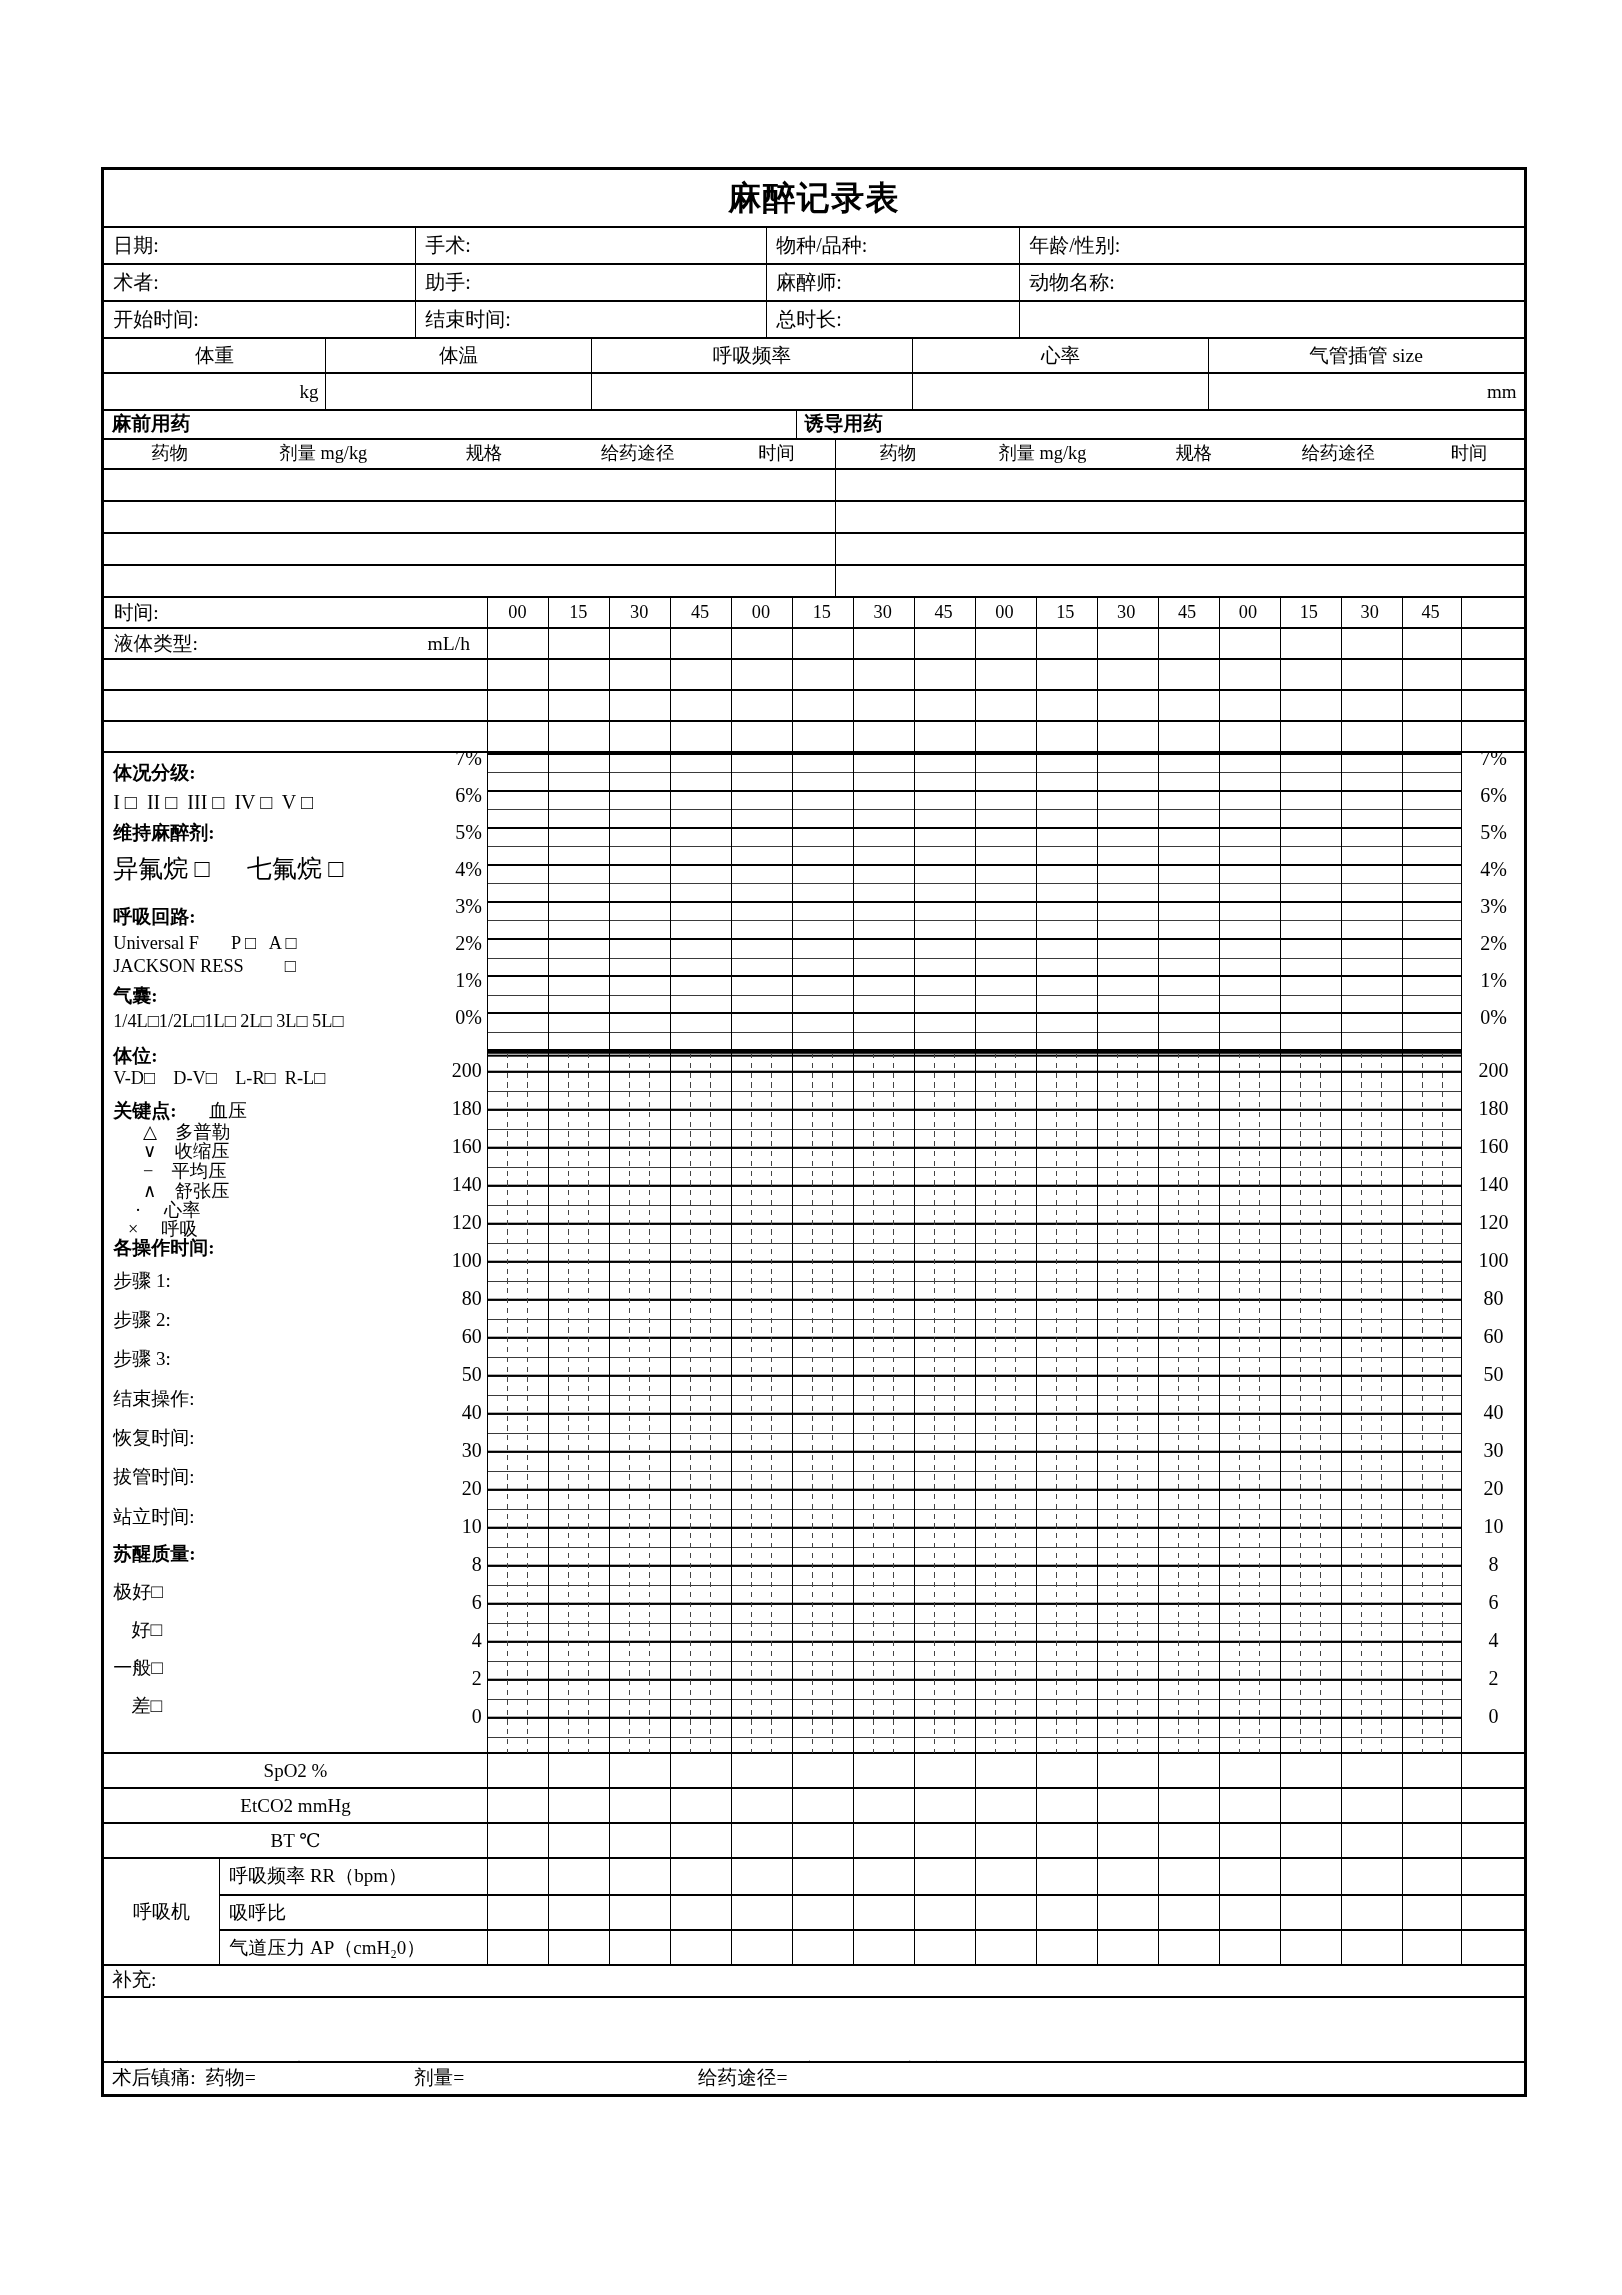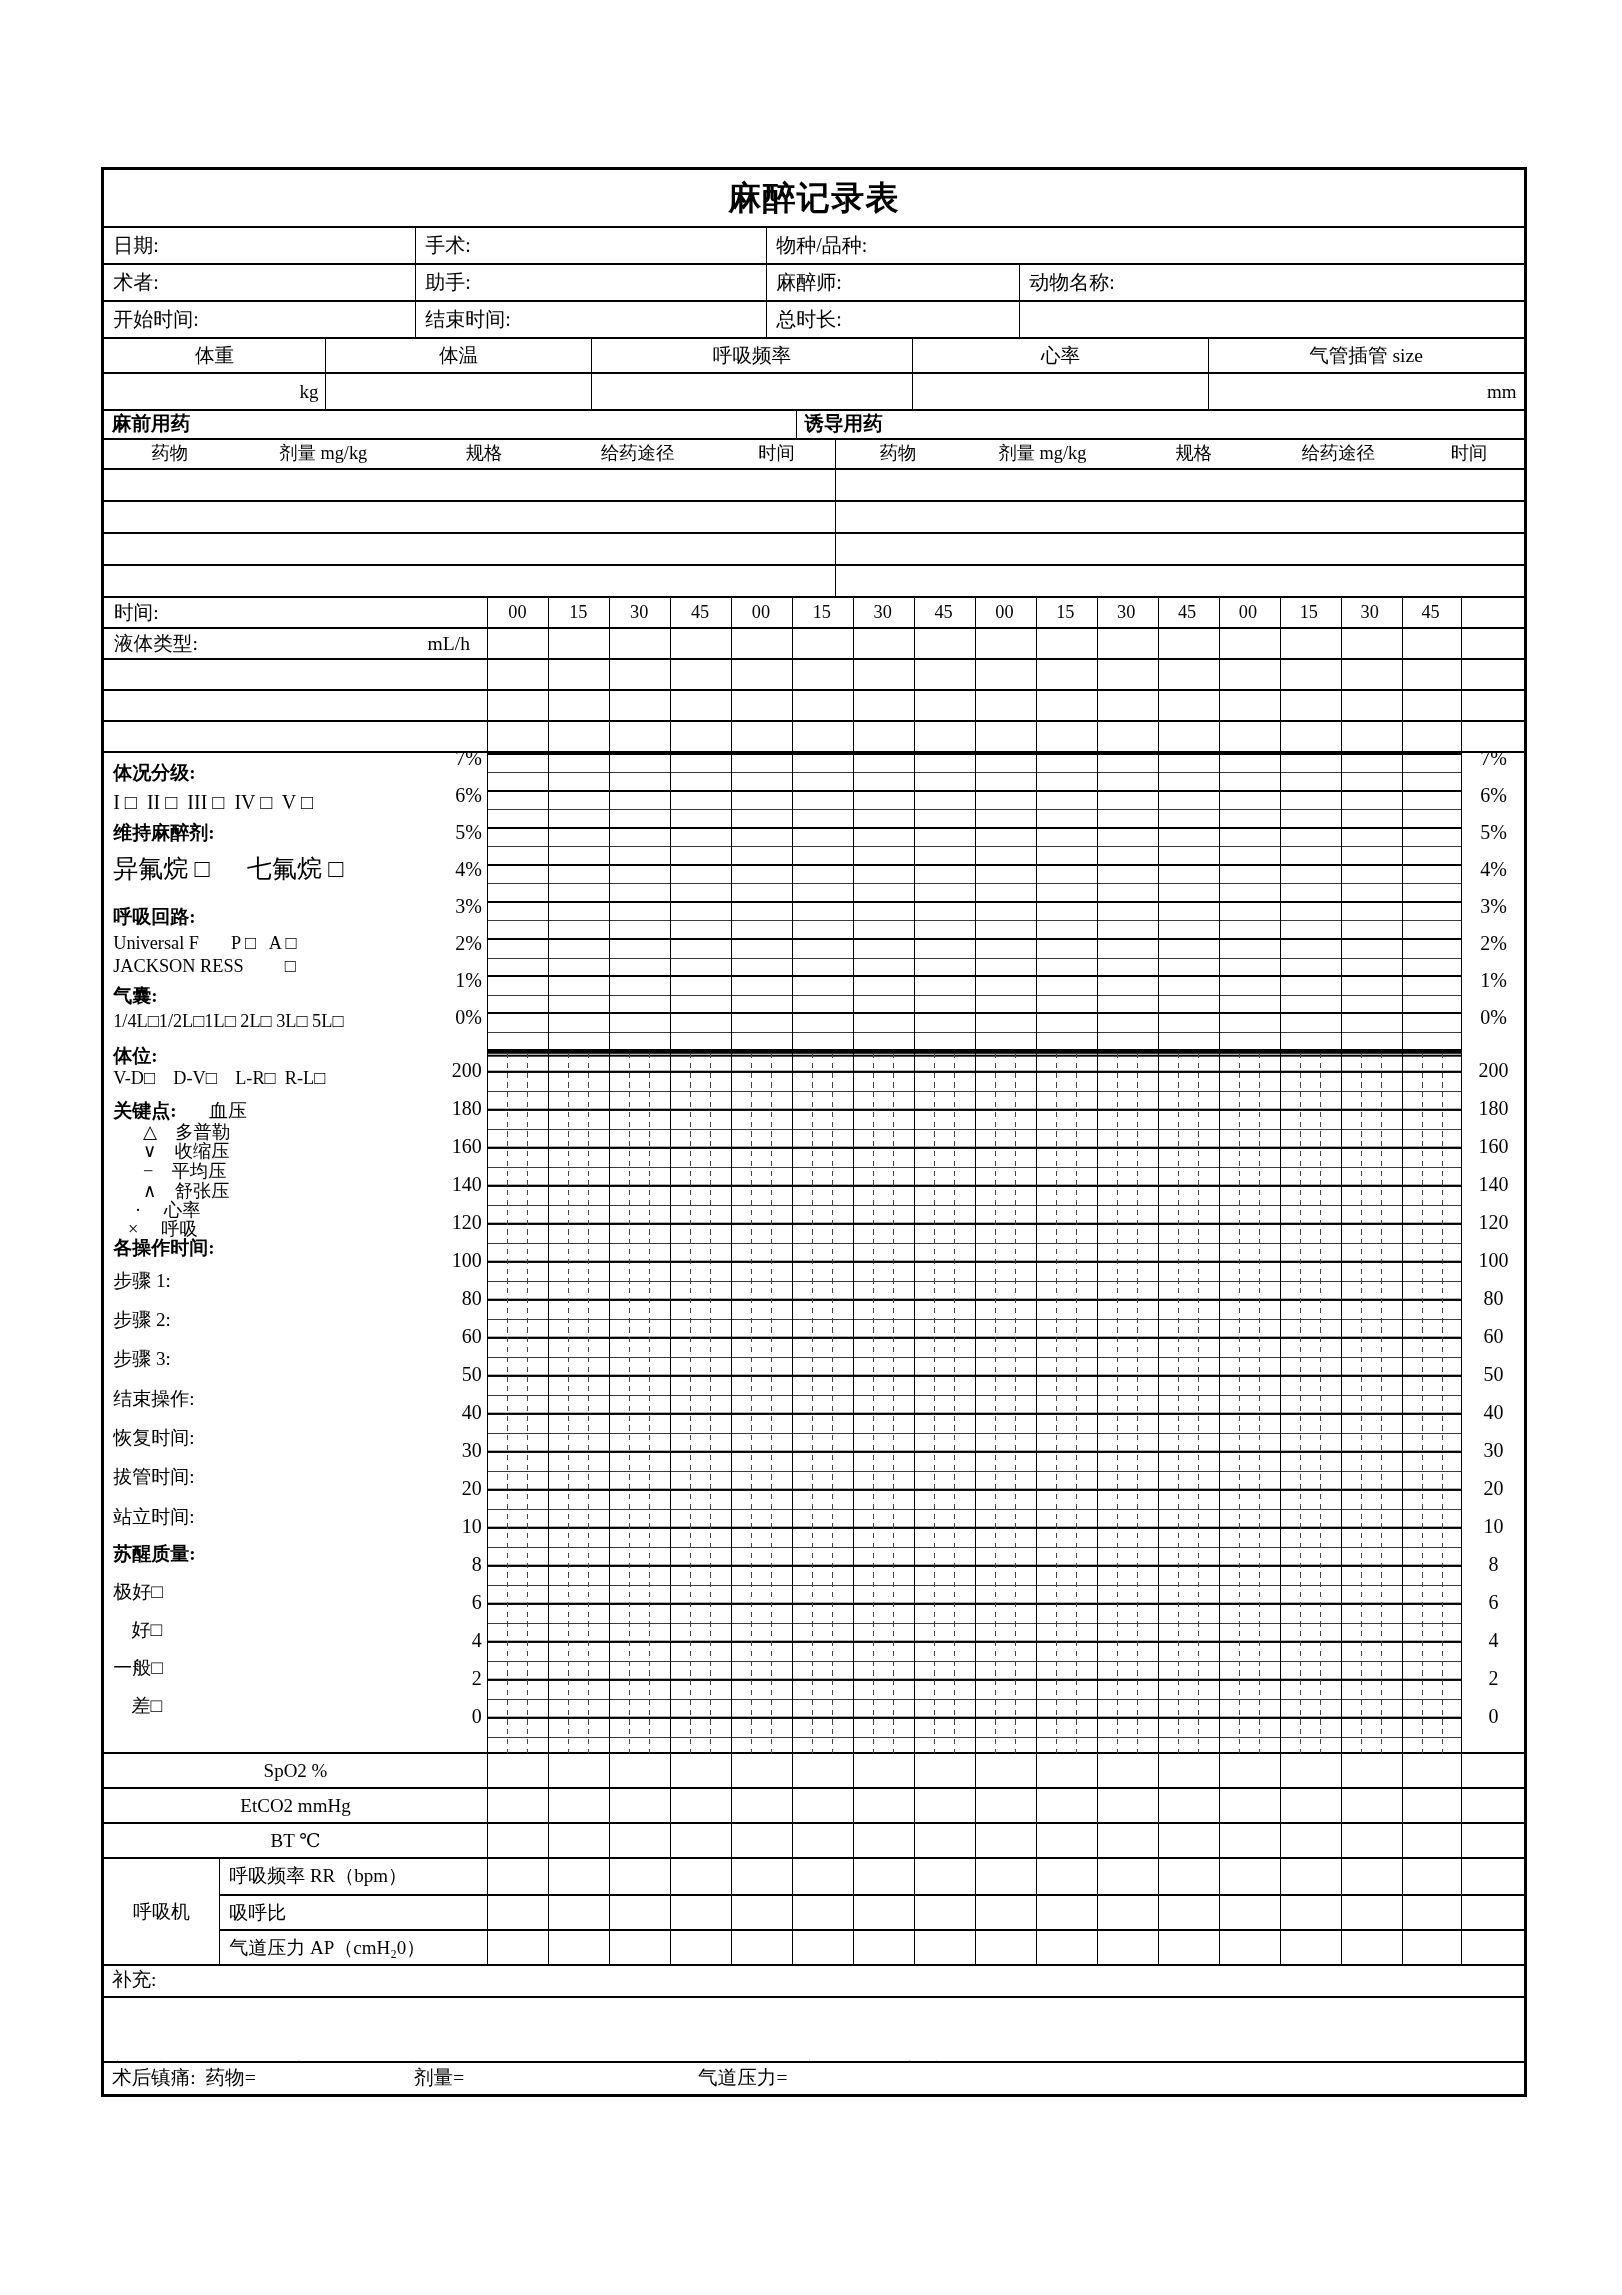--- a/index.html
+++ b/index.html
@@ -93,20 +93,21 @@
  <div class="form">
 
   <div class="row first">
     <div class="titlebar cell nb" style="width:1420px">麻醉记录表</div>
   </div>
 
   <div class="row inforow">
     <div class="cell nb" style="width:311px">日期:</div>
     <div class="cell" style="width:351px">手术:</div>
     <div class="cell" style="width:253px">物种/品种:</div>
+    <div class="cell" style="width:505px">年龄/性别:</div>
   </div>
 
   <div class="row inforow">
     <div class="cell nb" style="width:311px">术者:</div>
     <div class="cell" style="width:351px">助手:</div>
     <div class="cell" style="width:253px">麻醉师:</div>
     <div class="cell" style="width:505px">动物名称:</div>
   </div>
 
   <div class="row inforow">
@@ -355,18 +356,18 @@
   <div class="row">
     <div class="textrow comprow cell nb" style="width:1420px">
       <div>并发症:  插管困难□   心肺骤停□   呼吸抑制/停止□   出血过多□   休克□   低血氧□   心律失常□_安乐死□   拔管延长（&gt;30 min）□低体温</div>
       
     </div>
   </div>
 
   <div class="row analrow textrow">
     <span>术后镇痛:  药物=</span>
     <span>剂量=</span>
-    <span>气道压力=</span>
+    <span>给药途径=</span>
   </div>
 
  </div>
 </div>
 
 
 </body></html>

